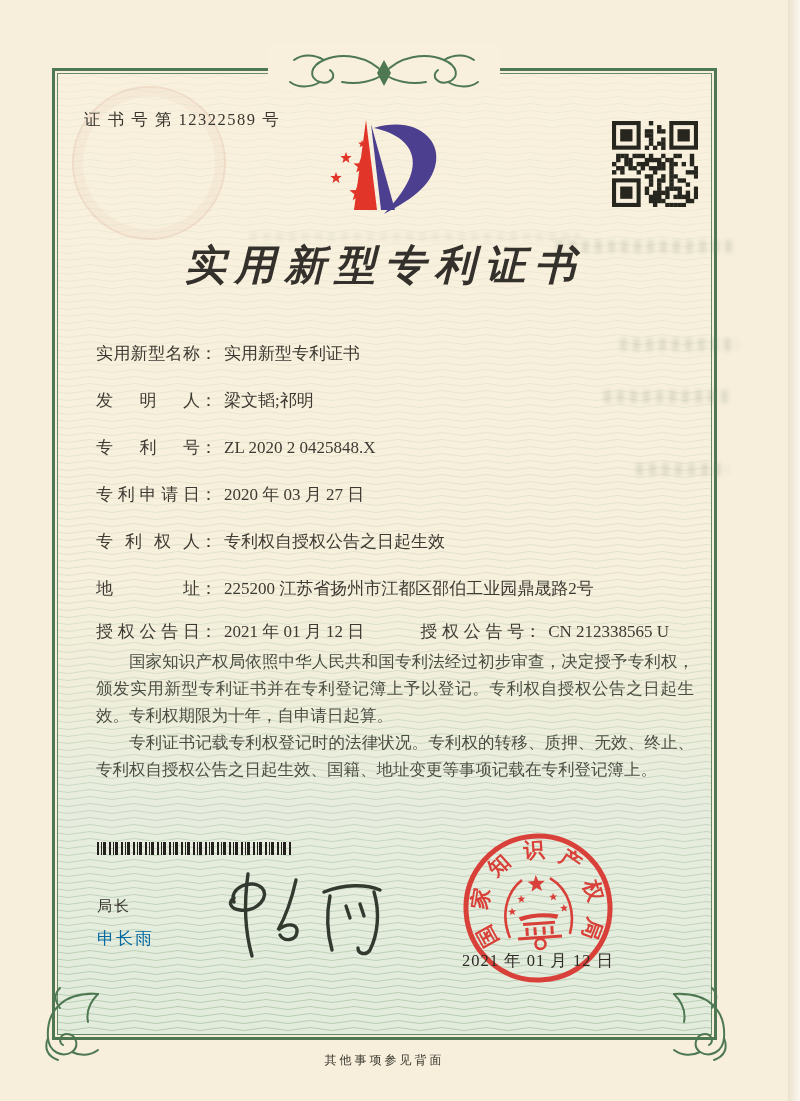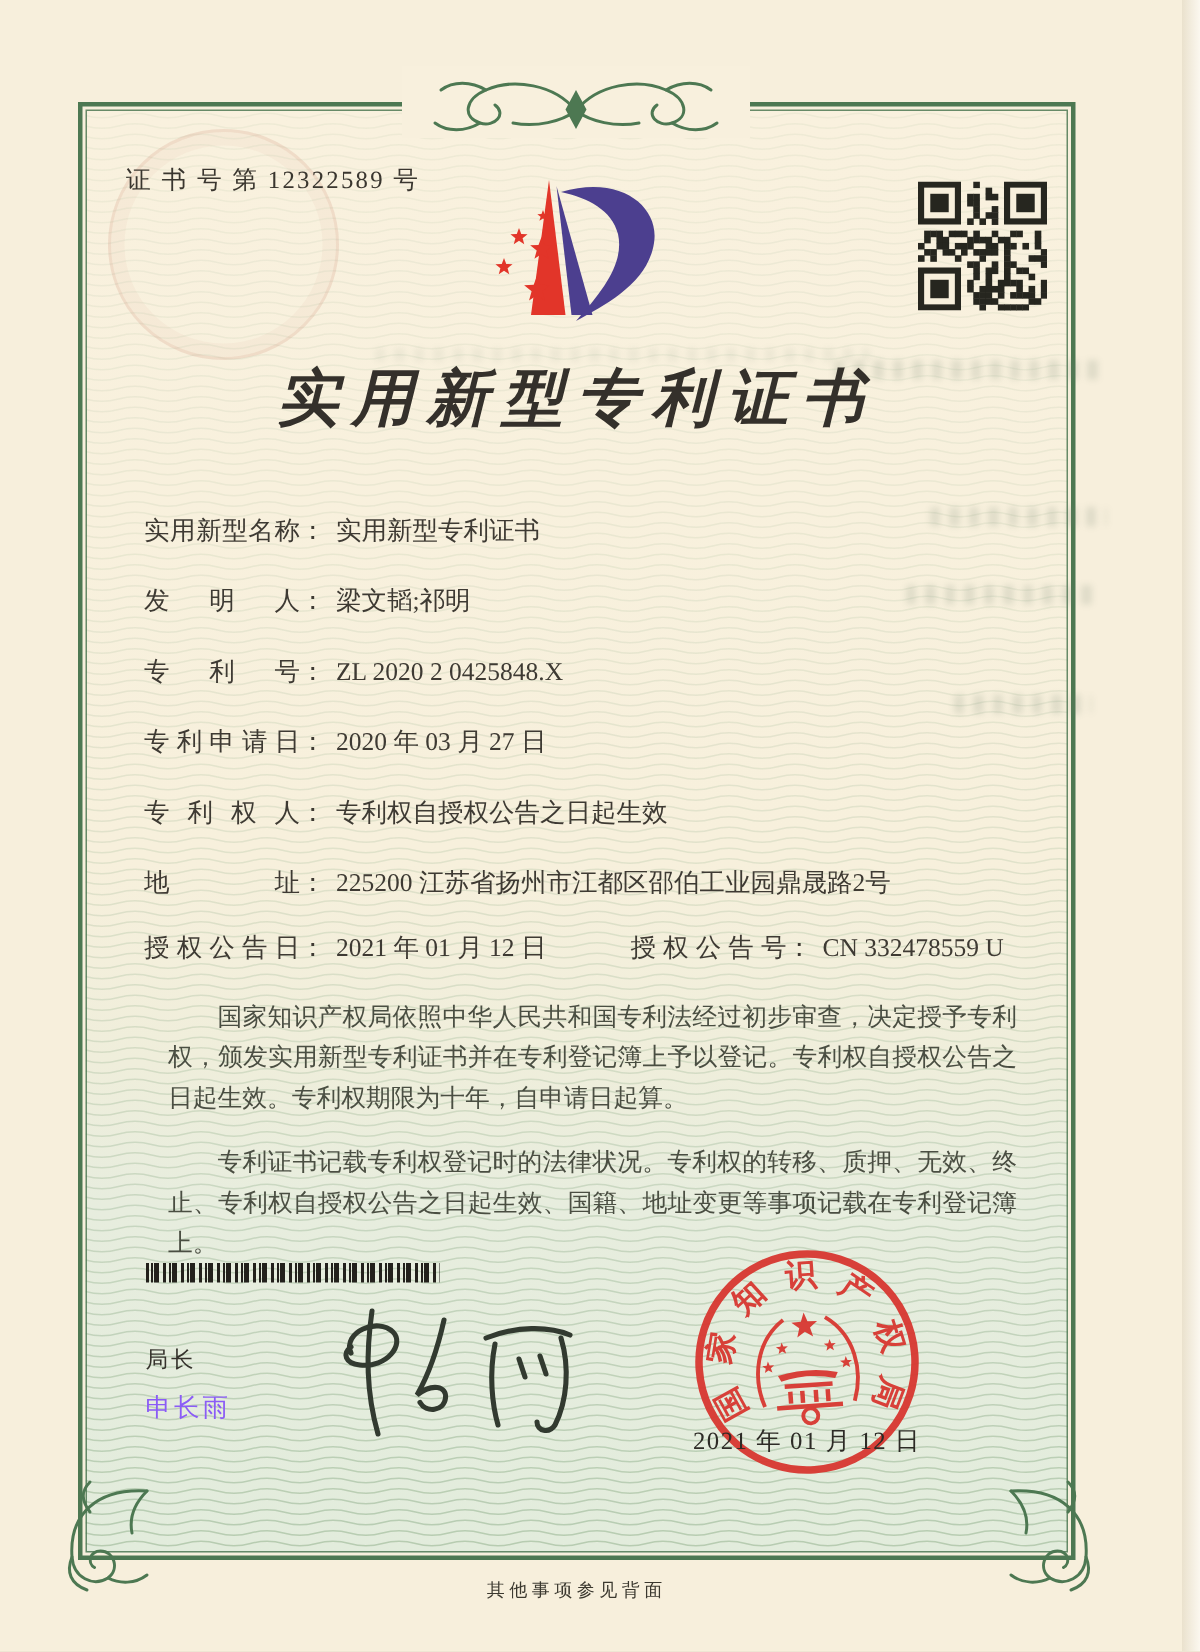--- a/index.html
+++ b/index.html
@@ -32,27 +32,27 @@
   .cert-number{left:84px;top:109px;font-size:16.5px;letter-spacing:1.5px;color:#3a362f;}
   .title{left:52px;top:238px;width:665px;text-align:center;font-size:41px;font-weight:700;
     letter-spacing:9px;color:#34302b;font-style:italic;}
   .row{left:96px;width:606px;font-size:17px;color:#3e3a33;white-space:nowrap;}
   .lbl{display:inline-flex;justify-content:space-between;width:104px;vertical-align:baseline;}
   .lbl i{font-style:normal;}
   .colon{margin-right:7px;}
   .grant{margin-left:56px;}
   .paras{left:96px;top:648px;width:598px;font-size:16.5px;line-height:27px;color:#4a4e42;
     text-align:justify;}
-  .paras p{margin:16px;text-indent:2em;}
+  .paras p{margin:0;text-indent:2em;}
   .barcode{left:97px;top:842px;width:196px;height:13px;
     background:repeating-linear-gradient(90deg,var(--barcode-black,#23211c) 0 2px,transparent 2px 4px,
       var(--barcode-black,#23211c) 4px 5px,transparent 5px 6px,
       var(--barcode-black,#23211c) 6px 9px,transparent 9px 12px);}
   .signer-title{left:97px;top:897px;font-size:15px;color:#35322c;letter-spacing:2px;}
-  .signer-name{left:97px;top:927px;font-size:17px;color:#8b5cf6;letter-spacing:2px;}
+  .signer-name{left:97px;top:927px;font-size:17px;color:#0369a1;letter-spacing:2px;}
   .seal-wrap{left:450px;top:820px;width:176px;height:176px;opacity:.94;}
   .seal-date{left:452px;top:950px;width:172px;text-align:center;font-size:16.5px;
     letter-spacing:1px;color:#2d2b26;}
   .page-note{left:52px;top:1004px;width:665px;text-align:center;font-size:15px;color:#3a372f;}
   .back-note{left:52px;top:1052px;width:665px;text-align:center;font-size:12px;
     letter-spacing:3px;color:#3b382f;}
   .orn path,.orn circle{fill:none;stroke:var(--border-green,#4d7852);stroke-width:2;stroke-linecap:round;}
   .orn .fillg{fill:var(--border-green,#4d7852);stroke:none;}
 </style>
 </head>
@@ -450,21 +450,21 @@
         <i>权</i>
         <i>公</i>
         <i>告</i>
         <i>日</i>
       </span><span class="colon">：</span><span class="val">2021 年 01 月 12 日</span><span class="grant"><span class="lbl">
           <i>授</i>
           <i>权</i>
           <i>公</i>
           <i>告</i>
           <i>号</i>
-        </span><span class="colon">：</span><span class="val">CN 332478559 U</span></span>
+        </span><span class="colon">：</span><span class="val">CN 212338565 U</span></span>
   </div>
 
   <div class="abs paras">
     <p>国家知识产权局依照中华人民共和国专利法经过初步审查，决定授予专利权，颁发实用新型专利证书并在专利登记簿上予以登记。专利权自授权公告之日起生效。专利权期限为十年，自申请日起算。</p>
     <p>专利证书记载专利权登记时的法律状况。专利权的转移、质押、无效、终止、专利权自授权公告之日起生效、国籍、地址变更等事项记载在专利登记簿上。</p>
   </div>
 
   <div class="abs barcode"></div>
 
   <div class="abs signer-title">局长</div>

